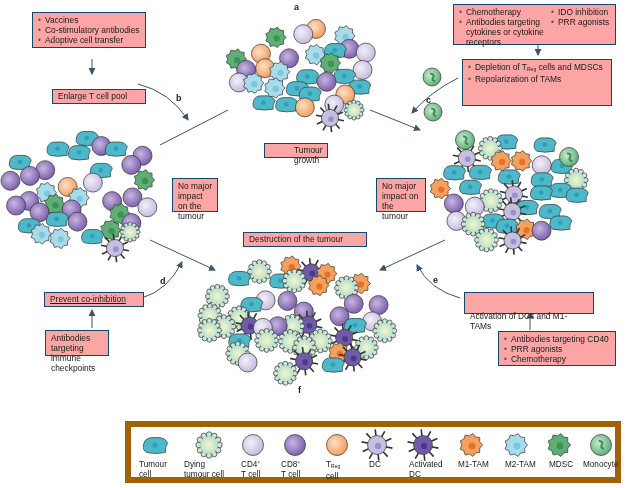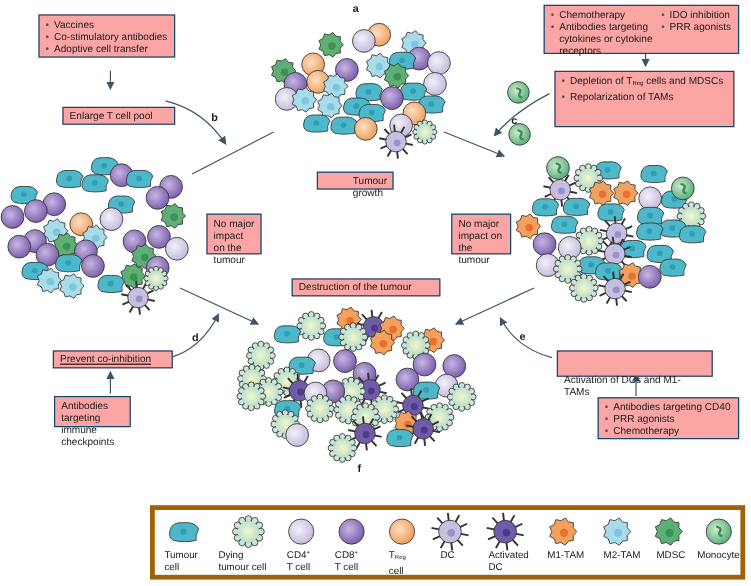--- a/index.html
+++ b/index.html
@@ -6,21 +6,21 @@
   body { width:626px; height:488px; position:relative; overflow:hidden;
          font-family:"Liberation Sans", sans-serif; color:#1a1a1a; }
   .box { position:absolute; background:#fca5a5; border:1px solid #0c4a6e;
          font-size:8.4px; line-height:10px; padding:2px 5px; box-sizing:border-box; }
   .box ul { margin:0; padding:0; list-style:none; }
   .box li { position:relative; padding-left:7px; }
   .box li::before { content:"•"; position:absolute; left:0; color:#555; }
   .lbl { position:absolute; font-weight:bold; font-size:9px; color:#222; }
   svg.main { position:absolute; left:0; top:0; }
   .legend { position:absolute; left:125px; top:421px; width:496px; height:62px;
-            border:4px solid #a16207; background:#fff; box-sizing:border-box; }
+            border:6px solid #a16207; background:#fff; box-sizing:border-box; }
   .lg-item { position:absolute; top:0; height:60px; }
   .lg-text { position:absolute; top:33px; font-size:8.2px; line-height:9.5px; white-space:nowrap; }
   sub.s { font-size:5px; vertical-align:-1px; }
 </style>
 </head>
 <body>
 
 <svg class="main" width="626" height="488">
   <defs>
     <marker id="ah" markerWidth="7" markerHeight="7" refX="6" refY="3.5" orient="auto">

